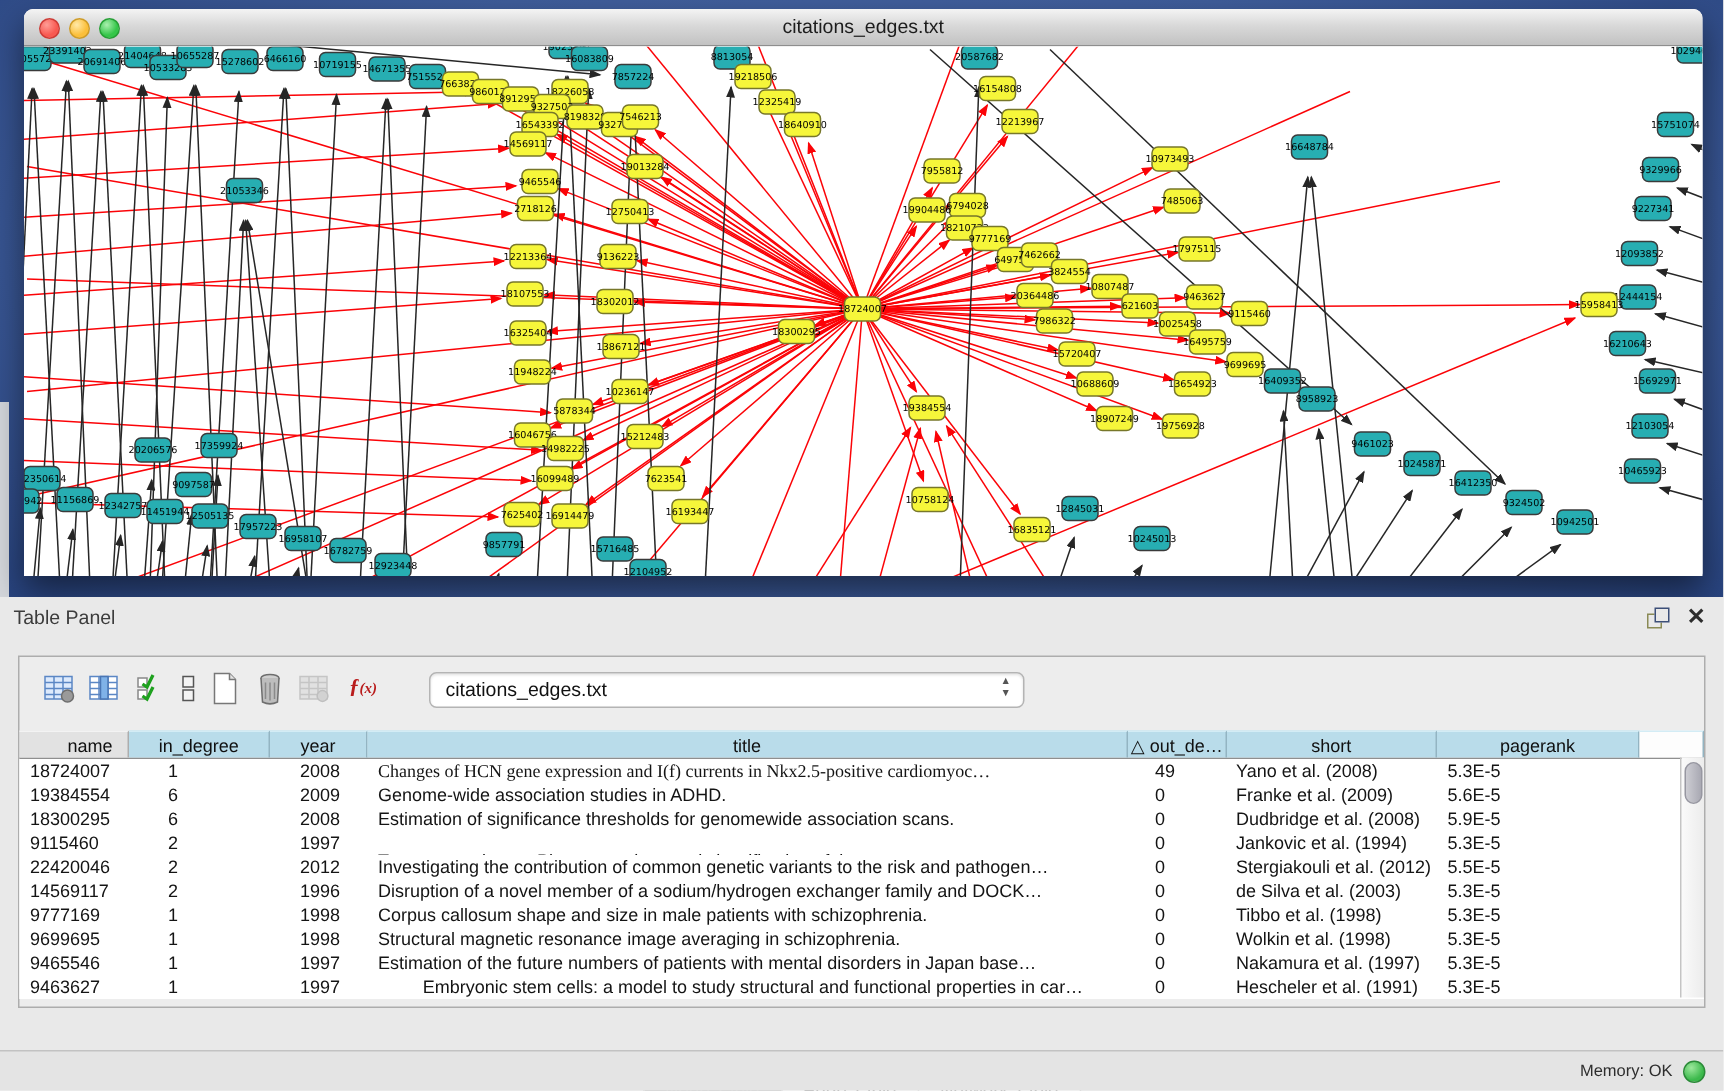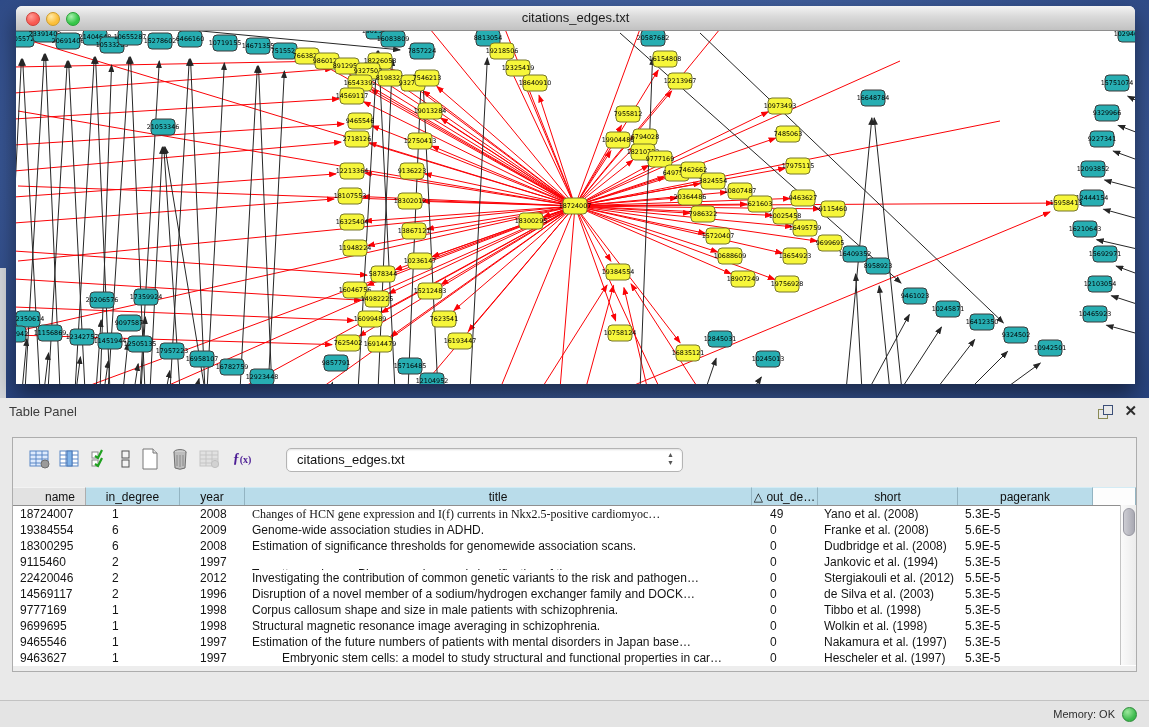--- a/index.html
+++ b/index.html
@@ -802,21 +802,21 @@
             </svg>
           </div>
           <div class="tb-icon" style="left: 184px; opacity: 0.55;">
             <svg width="22" height="20" viewBox="0 0 22 20">
               <rect x="1" y="2" width="18" height="15" fill="#d8d8d8" stroke="#a5a5a5"></rect>
               <path d="M1 6 H19 M1 10 H19 M1 14 H19 M7 2 V17 M13 2 V17" stroke="#a5a5a5" fill="none"></path>
               <circle cx="16" cy="15" r="3.6" fill="#bdbdbd" stroke="#9a9a9a"></circle>
             </svg>
           </div>
           <div class="tb-icon" style="left: 216px;">
-            <span style="font-family:'Liberation Serif',serif;font-weight:bold;font-size:14px;color:#4c1d95;">ƒ<span style="font-size:10px;">(x)</span></span>
+            <span style="font-family:'Liberation Serif',serif;font-style:italic;font-weight:bold;font-size:14px;color:#b91c1c;">ƒ<span style="font-size:10px;">(x)</span></span>
           </div>
         </div>
       <div id="tp-table">
         <div class="hrow">
             <div class="hcell gray" style="width: 73px;">name</div>
             <div class="hcell" style="width: 94px;">in_degree</div>
             <div class="hcell" style="width: 65px;">year</div>
             <div class="hcell" style="width: 507px;">title</div>
             <div class="hcell" style="width: 66px;">△ out_de…</div>
             <div class="hcell" style="width: 140px;">short</div>
@@ -832,21 +832,21 @@
               <div class="tcell" style="width: 66px; padding-left: 18px;">49</div>
               <div class="tcell" style="width: 140px; padding-left: 6px;">Yano et al. (2008)</div>
               <div class="tcell" style="width: 135px; padding-left: 7px;">5.3E-5</div>
             </div>
             <div class="trow">
               <div class="tcell" style="width: 73px; padding-left: 7px;">19384554</div>
               <div class="tcell" style="width: 94px; padding-left: 26px;">6</div>
               <div class="tcell" style="width: 65px; padding-left: 20px;">2009</div>
               <div class="tcell" style="width: 507px; padding-left: 7px;">Genome-wide association studies in ADHD.</div>
               <div class="tcell" style="width: 66px; padding-left: 18px;">0</div>
-              <div class="tcell" style="width: 140px; padding-left: 6px;">Franke et al. (2008)</div>
+              <div class="tcell" style="width: 140px; padding-left: 6px;">Franke et al. (2009)</div>
               <div class="tcell" style="width: 135px; padding-left: 7px;">5.6E-5</div>
             </div>
             <div class="trow">
               <div class="tcell" style="width: 73px; padding-left: 7px;">18300295</div>
               <div class="tcell" style="width: 94px; padding-left: 26px;">6</div>
               <div class="tcell" style="width: 65px; padding-left: 20px;">2008</div>
               <div class="tcell" style="width: 507px; padding-left: 7px;">Estimation of significance thresholds for genomewide association scans.</div>
               <div class="tcell" style="width: 66px; padding-left: 18px;">0</div>
               <div class="tcell" style="width: 140px; padding-left: 6px;">Dudbridge et al. (2008)</div>
               <div class="tcell" style="width: 135px; padding-left: 7px;">5.9E-5</div>
@@ -904,21 +904,21 @@
               <div class="tcell" style="width: 66px; padding-left: 18px;">0</div>
               <div class="tcell" style="width: 140px; padding-left: 6px;">Nakamura et al. (1997)</div>
               <div class="tcell" style="width: 135px; padding-left: 7px;">5.3E-5</div>
             </div>
             <div class="trow">
               <div class="tcell" style="width: 73px; padding-left: 7px;">9463627</div>
               <div class="tcell" style="width: 94px; padding-left: 26px;">1</div>
               <div class="tcell" style="width: 65px; padding-left: 20px;">1997</div>
               <div class="tcell" style="width: 507px; padding-left: 7px; text-align: center;">Embryonic stem cells: a model to study structural and functional properties in car…</div>
               <div class="tcell" style="width: 66px; padding-left: 18px;">0</div>
-              <div class="tcell" style="width: 140px; padding-left: 6px;">Hescheler et al. (1997)</div>
+              <div class="tcell" style="width: 140px; padding-left: 6px;">Hescheler et al. (1991)</div>
               <div class="tcell" style="width: 135px; padding-left: 7px;">5.3E-5</div>
             </div>
           </div>
         <div id="vscroll" style="height: 160px;">
           <div id="vthumb"></div>
         </div>
       </div>
       <div id="tab-strip">
         <div id="seg">
             <div class="seg-btn active">Node Table</div>

